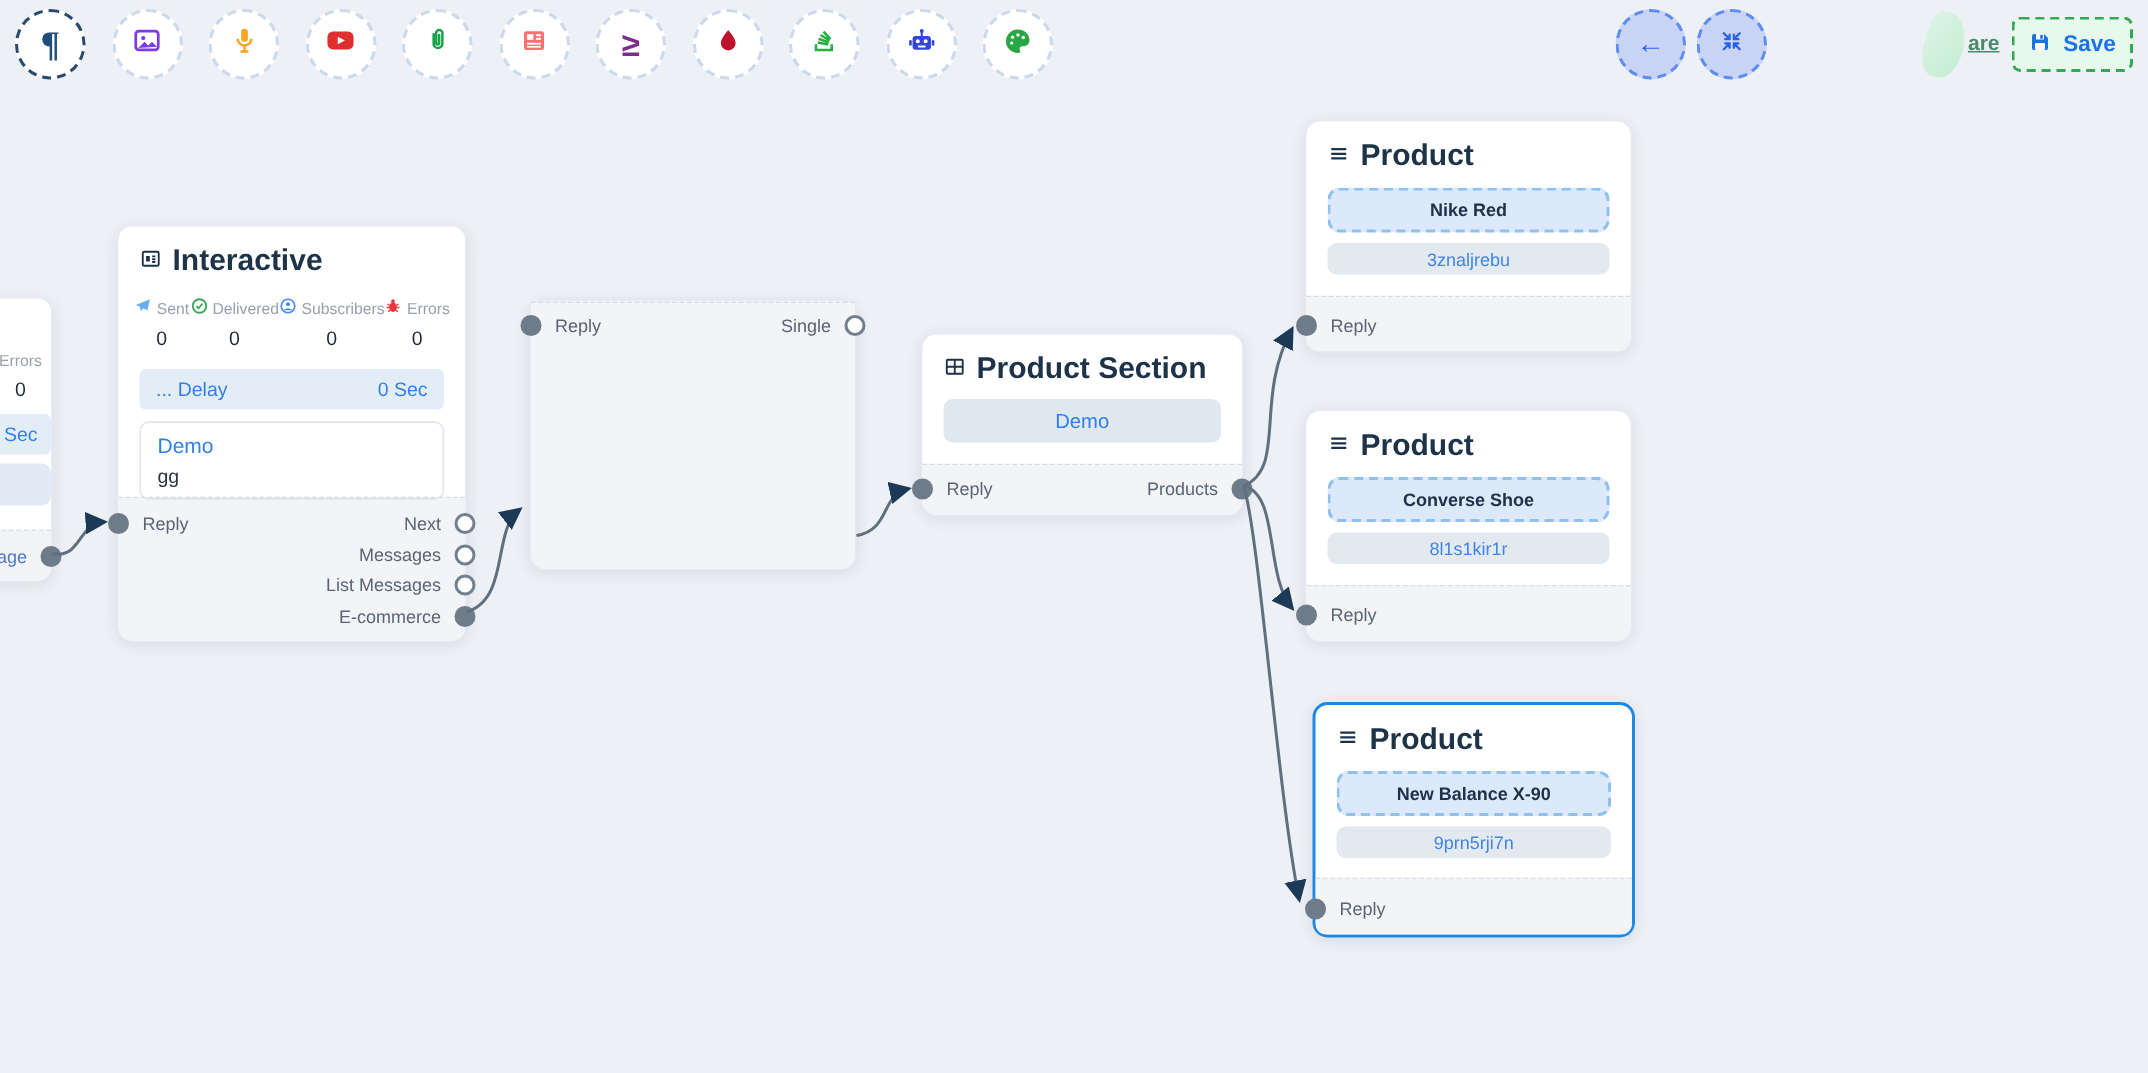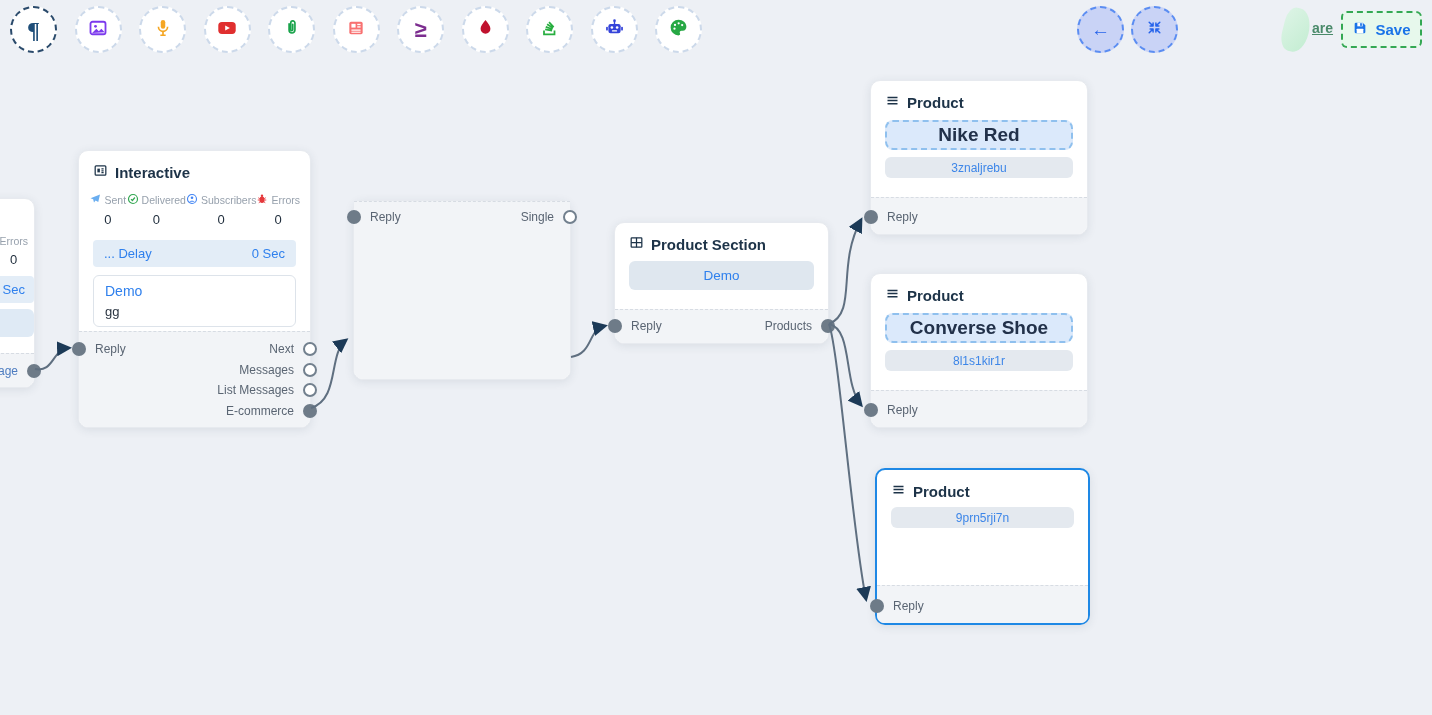--- a/index.html
+++ b/index.html
@@ -27,21 +27,21 @@
   .save-btn { position:absolute; left:1341px; top:11px; width:81px; height:37px;
     background:#e7f8ec; border:2px dashed #34a853; border-radius:6px;
     display:flex; align-items:center; justify-content:center; gap:7px;
     color:#1a73e8; font-size:15px; font-weight:bold; cursor:pointer; }
 
   
   .node { position:absolute; background:#fff; border:1px solid #e7eaef; border-radius:10px;
     box-shadow:0 2px 10px rgba(40,55,80,.10); display:flex; flex-direction:column; z-index:2; }
   .node.selected { border:2px solid #1e88e5; }
   .nhead { display:flex; align-items:center; gap:7px; padding:12px 14px 0 14px;
-    font-size:15px; font-weight:bold; color:#1d3348; }
+    font-size:20px; font-weight:bold; color:#1d3348; }
   .nhead svg, .nhead .hicon { color:#1d3348; flex:0 0 auto; }
   .ncontent { position:relative; }
   .nfooter { flex:1; background:#f2f4f7; border-top:1px dashed #d7dce3;
     border-radius:0 0 9px 9px; }
   .node.selected .nfooter { border-radius:0 0 7px 7px; }
   .frow { position:relative; height:20.5px; display:flex; align-items:center;
     justify-content:space-between; padding:0 16px; font-size:12px; color:#5a6573; }
   .lblR { margin-left:auto; }
   .h { position:absolute; top:50%; transform:translateY(-50%); width:14px; height:14px;
     border-radius:50%; background:#6e7b88; cursor:pointer; z-index:3; }
@@ -54,21 +54,21 @@
   .stat .s1 { display:flex; align-items:center; justify-content:center; gap:3px;
     font-size:10.5px; color:#97a1ad; }
   .stat .s2 { margin-top:5px; font-size:13px; color:#1d2b3a; }
   .delay { margin:13px 14px 0; background:#e3edf7; border-radius:4px; padding:6px 11px;
     display:flex; justify-content:space-between; font-size:13px; color:#2f80ed; }
   .msgbox { margin:8px 14px 0; border:1px solid #dde3ea; border-radius:6px; padding:7px 11px; }
   .msgbox .mt { color:#2f80ed; font-size:14px; } .msgbox .mb { margin-top:5px; color:#2b3542; font-size:13px; }
 
   .dashedbox { margin:9px 14px 0; background:#dbe9fb; border:2px dashed #8fc0ee;
     border-radius:8px; display:flex; align-items:center; justify-content:center;
-    font-size:19px; color:#22314a; font-weight:bold; }
+    font-size:12px; color:#22314a; font-weight:bold; }
   .graybox { margin:7px 14px 0; background:#e4e9ef; border-radius:6px;
     display:flex; align-items:center; justify-content:center; font-size:12px; color:#3d86e8; }
   .bluebtn { margin:8px 14px 0; background:#dfe7ef; border-radius:6px; padding:7px 0;
     text-align:center; color:#2f80ed; font-size:13.5px; }
 
   
   #node-partial { left:-165px; top:198px; width:200px; height:190px; }
   #node-partial .ncontent { height:154px; }
   #node-partial .pstats { position:absolute; right:6px; top:36px; text-align:center;
     font-size:10.5px; color:#97a1ad; }
@@ -434,20 +434,21 @@
   </div>
 
   <div class="node product-card selected" id="node-product3">
     <div class="ncontent">
       <div class="nhead">
         <span class="hicon"><svg width="15" height="15" viewBox="0 0 24 24" stroke="currentColor" stroke-width="2.4" fill="none">
               <path d="M4 7h16M4 12h16M4 17h16"></path>
             </svg></span>
         <span>Product</span>
       </div>
+      <div class="dashedbox">New Balance X-90</div>
       <div class="graybox">9prn5rji7n</div>
     </div>
     <div class="nfooter">
       <div class="frow">
         <span>Reply</span>
         <span class="h in"></span>
       </div>
     </div>
   </div>
 

